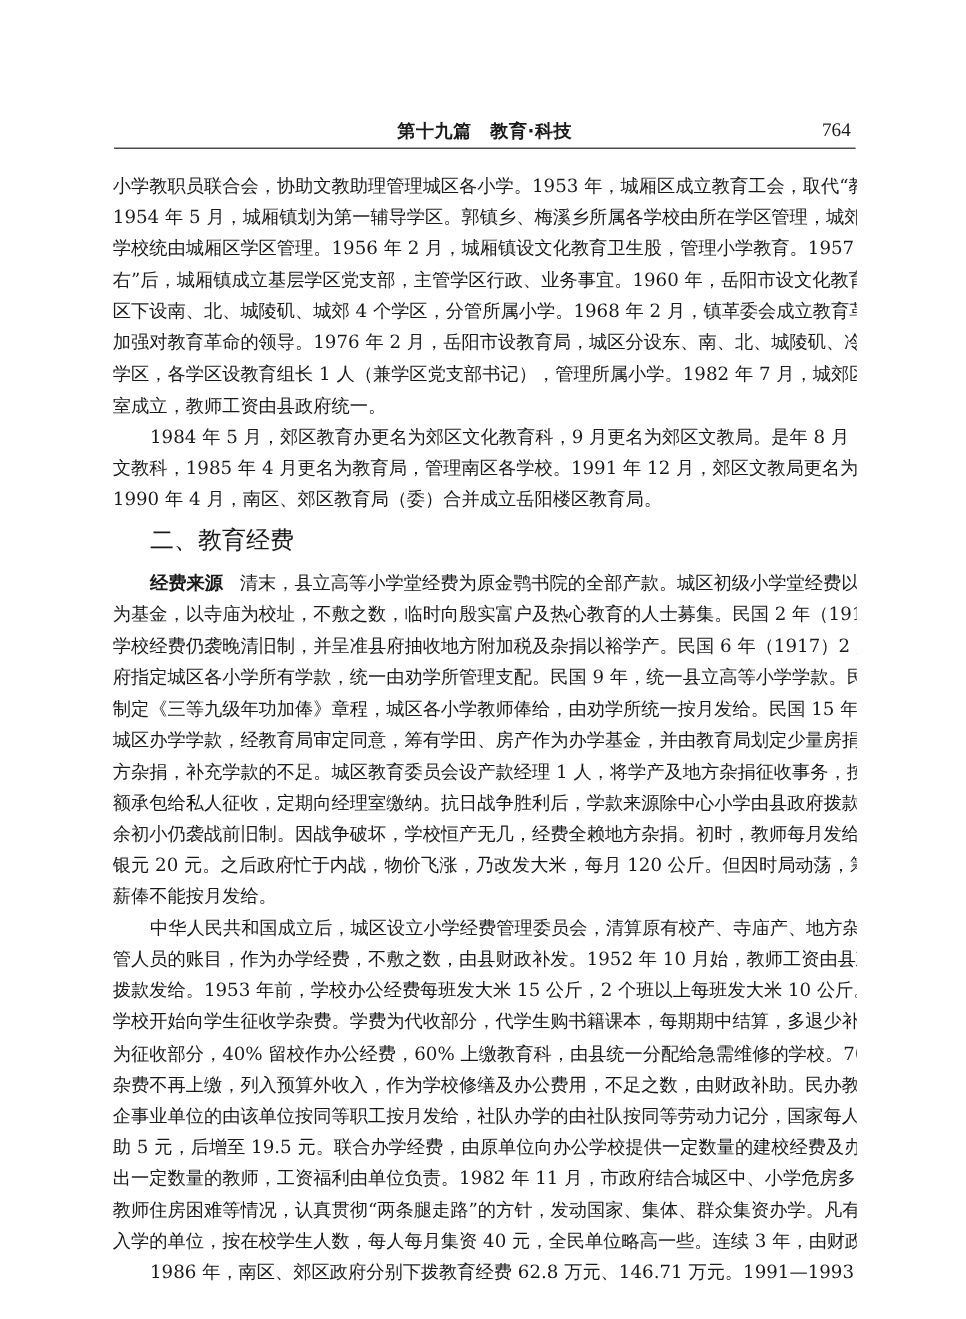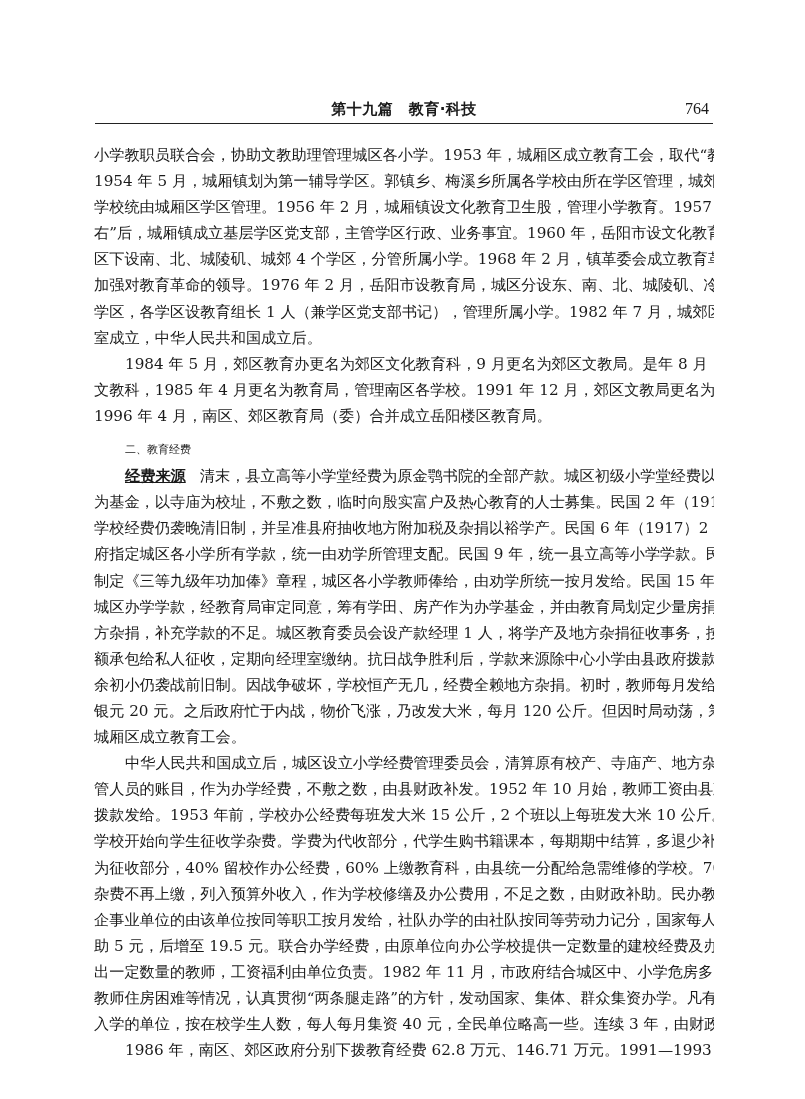--- a/index.html
+++ b/index.html
@@ -8,23 +8,23 @@
   .header { position:absolute; left:95px; top:100px; width:618px; height:24px; }
   .header .title { position:absolute; left:0; right:0; top:0; text-align:center;
          font-family:"DejaVu Sans","Liberation Sans",sans-serif; font-weight:bold; font-size:15px; letter-spacing:0.5px; }
   .header .pageno { position:absolute; right:4px; top:0; font-family:"Liberation Serif",serif; font-size:16px; }
   .rule { position:absolute; left:95px; top:123px; width:618px; height:0; border-top:1.5px solid #222; }
   .body { position:absolute; left:94px; top:142px; width:620px; }
   .line { height:26.1px; line-height:26.1px; font-size:15.2px; white-space:nowrap; overflow:hidden;
           text-align:justify; text-align-last:justify; }
   .line.last { text-align-last:left; }
   .indent { padding-left:31px; }
-  .heading-line { height:26.1px; line-height:26.1px; font-size:11px; padding-left:31px;
-          font-family:"DejaVu Serif",serif; margin-top:8px; margin-bottom:0; }
-  .run-in { font-weight:bold; font-family:"DejaVu Sans","Liberation Sans",sans-serif;text-decoration:underline; }
+  .heading-line { height:26.1px; line-height:26.1px; font-size:20px; padding-left:31px;
+          font-family:"DejaVu Serif",serif; margin-top:8px; margin-bottom:10px; }
+  .run-in { font-weight:bold; font-family:"DejaVu Sans","Liberation Sans",sans-serif; }
   .pre { padding-right:14px; }
 </style>
 </head>
 <body>
 
 <div class="header">
   <div class="title">第十九篇　教育·科技</div>
   <div class="pageno">764</div>
 </div>
 <div class="rule"></div>
@@ -32,45 +32,45 @@
 <div class="body">
 
   <div>
     <div class="line">小学教职员联合会，协助文教助理管理城区各小学。1953 年，城厢区成立教育工会，取代“教联”职能。</div>
     <div class="line">1954 年 5 月，城厢镇划为第一辅导学区。郭镇乡、梅溪乡所属各学校由所在学区管理，城郊五里乡各</div>
     <div class="line">学校统由城厢区学区管理。1956 年 2 月，城厢镇设文化教育卫生股，管理小学教育。1957 年“整风反</div>
     <div class="line">右”后，城厢镇成立基层学区党支部，主管学区行政、业务事宜。1960 年，岳阳市设文化教育科，城</div>
     <div class="line">区下设南、北、城陵矶、城郊 4 个学区，分管所属小学。1968 年 2 月，镇革委会成立教育革命领导小组，</div>
     <div class="line">加强对教育革命的领导。1976 年 2 月，岳阳市设教育局，城区分设东、南、北、城陵矶、冷水铺 5 个</div>
     <div class="line">学区，各学区设教育组长 1 人（兼学区党支部书记），管理所属小学。1982 年 7 月，城郊区教育办公</div>
-    <div class="line last">室成立，中华人民共和国成立后。</div>
+    <div class="line last">室成立，教师工资由县政府统一。</div>
   </div>
 
   <div>
     <div class="line indent">1984 年 5 月，郊区教育办更名为郊区文化教育科，9 月更名为郊区文教局。是年 8 月，南区成立</div>
     <div class="line">文教科，1985 年 4 月更名为教育局，管理南区各学校。1991 年 12 月，郊区文教局更名为郊区教委。</div>
-    <div class="line last">1996 年 4 月，南区、郊区教育局（委）合并成立岳阳楼区教育局。</div>
+    <div class="line last">1990 年 4 月，南区、郊区教育局（委）合并成立岳阳楼区教育局。</div>
   </div>
 
   <div class="heading-line">二、教育经费</div>
 
   <div>
     <div class="line indent">
       <span class="run-in pre">经费来源</span><span>清末，县立高等小学堂经费为原金鹗书院的全部产款。城区初级小学堂经费以寺产</span>
     </div>
     <div class="line">为基金，以寺庙为校址，不敷之数，临时向殷实富户及热心教育的人士募集。民国 2 年（1913），</div>
     <div class="line">学校经费仍袭晚清旧制，并呈准县府抽收地方附加税及杂捐以裕学产。民国 6 年（1917）2 月，县</div>
     <div class="line">府指定城区各小学所有学款，统一由劝学所管理支配。民国 9 年，统一县立高等小学学款。民国 10 年，</div>
     <div class="line">制定《三等九级年功加俸》章程，城区各小学教师俸给，由劝学所统一按月发给。民国 15 年（1926），</div>
     <div class="line">城区办学学款，经教育局审定同意，筹有学田、房产作为办学基金，并由教育局划定少量房捐及地</div>
     <div class="line">方杂捐，补充学款的不足。城区教育委员会设产款经理 1 人，将学产及地方杂捐征收事务，按年定</div>
     <div class="line">额承包给私人征收，定期向经理室缴纳。抗日战争胜利后，学款来源除中心小学由县政府拨款，其</div>
     <div class="line">余初小仍袭战前旧制。因战争破坏，学校恒产无几，经费全赖地方杂捐。初时，教师每月发给币值</div>
     <div class="line">银元 20 元。之后政府忙于内战，物价飞涨，乃改发大米，每月 120 公斤。但因时局动荡，筹款殊难，</div>
-    <div class="line last">城厢区成立教育工会。</div>
+    <div class="line last">薪俸不能按月发给。</div>
   </div>
 
   <div>
     <div class="line indent">中华人民共和国成立后，城区设立小学经费管理委员会，清算原有校产、寺庙产、地方杂捐及经</div>
     <div class="line">管人员的账目，作为办学经费，不敷之数，由县财政补发。1952 年 10 月始，教师工资由县政府统一</div>
     <div class="line">拨款发给。1953 年前，学校办公经费每班发大米 15 公斤，2 个班以上每班发大米 10 公斤。是年下期，</div>
     <div class="line">学校开始向学生征收学杂费。学费为代收部分，代学生购书籍课本，每期期中结算，多退少补；杂费</div>
     <div class="line">为征收部分，40% 留校作办公经费，60% 上缴教育科，由县统一分配给急需维修的学校。70 年代后期，</div>
     <div class="line">杂费不再上缴，列入预算外收入，作为学校修缮及办公费用，不足之数，由财政补助。民办教师工资，</div>
     <div class="line">企事业单位的由该单位按同等职工按月发给，社队办学的由社队按同等劳动力记分，国家每人每月补</div>

